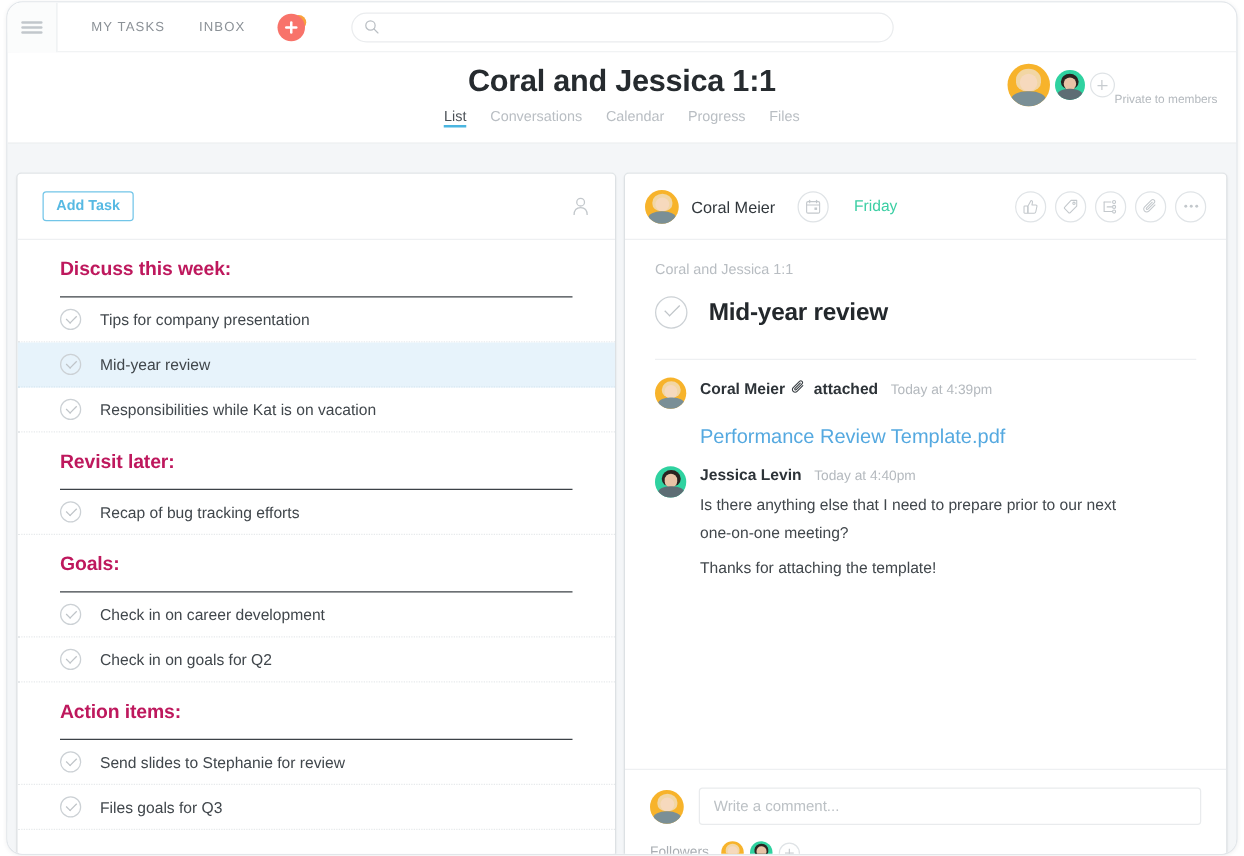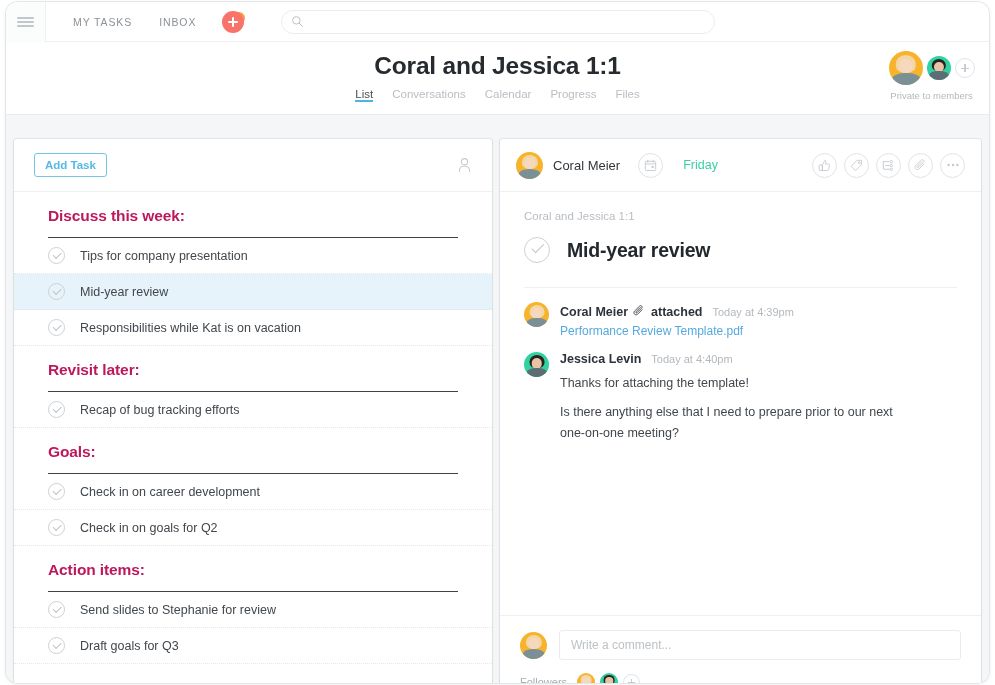--- a/index.html
+++ b/index.html
@@ -93,21 +93,21 @@
     display: flex; justify-content: center; gap: 19px;
   }
   .ptab {
     font-size: 11.5px; color: #b9bec3; cursor: pointer; padding-bottom: 0;
     border-bottom: 2px solid transparent;
   }
   .ptab.active { color: #4a5056; border-bottom-color: #4ab5e0; }
 
   #head-right {
     position: absolute; right: 14px; top: 9px;
-    display: flex; flex-direction: column; align-items: center;
+    display: flex; flex-direction: row; align-items: flex-end;
   }
   #head-avatars { display: flex; align-items: center; gap: 4px; }
   #private-label {
     font-size: 9.5px; color: #b4b9be; margin-top: 5px; margin-right: 1px;
   }
   .add-circle {
     width: 20px; height: 20px; border-radius: 50%;
     border: 1px solid #dfe3e6; position: relative; cursor: pointer; background:#fff;
     flex: 0 0 auto;
   }
@@ -241,21 +241,21 @@
   #detail-sep { margin-top: 24px; border-top: 1px solid #eef0f2; }
 
   #activity { padding-top: 14px; }
   .act-item { display: flex; margin-bottom: 14px; }
   .act-body { margin-left: 11px; flex: 1; }
   .act-line1 { display: flex; align-items: baseline; flex-wrap: wrap; }
   .act-author { font-size: 12.5px; font-weight: bold; color: #2d3338; }
   .act-verb { font-size: 12.5px; font-weight: bold; color: #2d3338; margin-left: 6px; }
   .act-clip { margin: 0 0 0 5px; position: relative; top: 1px; }
   .act-time { font-size: 11px; color: #b4b9be; margin-left: 10px; }
-  .act-filelink { display: block; font-size: 12px; color: #55a9e0; margin-top: 4px; cursor: pointer; }
+  .act-filelink { display: block; font-size: 16px; color: #55a9e0; margin-top: 21px; cursor: pointer; }
   .act-text { font-size: 12.5px; color: #41474c; margin-top: 7px; line-height: 1.72; max-width: 350px; }
 
   #comment-area {
     flex: 0 0 auto; border-top: 1px solid #eef0f2;
     padding: 14px 20px 12px 20px; background: #fff;
   }
   #comment-row { display: flex; align-items: center; }
   #comment-input {
     flex: 1; margin-left: 12px; height: 29px;
     border: 1px solid #e9ebed; border-radius: 3px;
@@ -385,21 +385,21 @@
           <div class="section-head">
             <div class="sh-text">Action items:</div>
           </div>
           <div class="section-rule"></div>
           <div class="task-row">
             <span class="check-circle"></span>
             <span class="task-title">Send slides to Stephanie for review</span>
           </div>
           <div class="task-row">
             <span class="check-circle"></span>
-            <span class="task-title">Draft goals for Q3</span>
+            <span class="task-title">Files goals for Q3</span>
           </div>
         </div>
     </div>
 
     <div id="right-panel">
 
       <div id="detail-toolbar">
         <span class="av coral" style="width:27px;height:27px">
           <span class="hair"></span>
             <span class="face"></span>
@@ -495,22 +495,22 @@
               <span class="av jess" style="width: 25px; height: 25px;">
                 <span class="hair"></span>
                 <span class="face"></span>
                 <span class="body"></span>
               </span>
               <div class="act-body">
                 <div class="act-line1">
                   <span class="act-author">Jessica Levin</span>
                   <span class="act-time">Today at 4:40pm</span>
                 </div>
+                <div class="act-text">Is there anything else that I need to prepare prior to our next one-on-one meeting?</div>
                 <div class="act-text">Thanks for attaching the template!</div>
-                <div class="act-text">Is there anything else that I need to prepare prior to our next one-on-one meeting?</div>
               </div>
             </div>
           </div>
       </div>
 
       <div id="comment-area">
         <div id="comment-row">
           <span class="av coral" style="width:27px;height:27px">
             <span class="hair"></span>
               <span class="face"></span>

